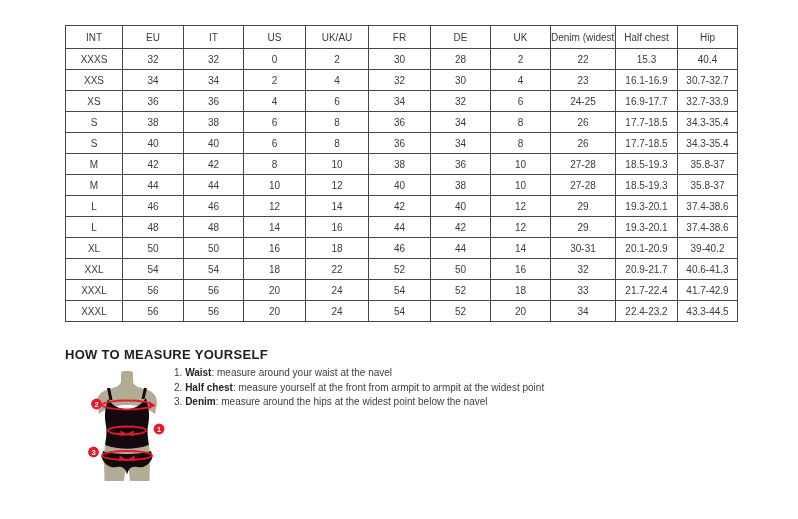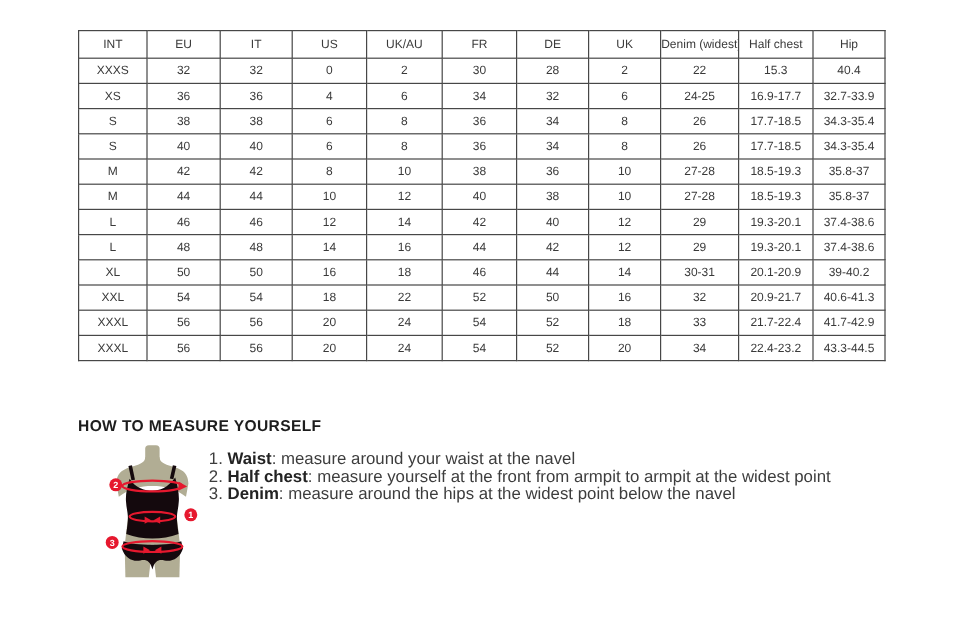--- a/index.html
+++ b/index.html
@@ -42,24 +42,24 @@
     letter-spacing: 0.3px;
     color: #1d1d1d;
   }
   .figure-wrap {
     position: absolute;
     left: 77px; top: 368px;
     width: 92px; height: 116px;
   }
   .measure-steps {
     position: absolute;
-    left: 174px; top: 378px;
+    left: 174px; top: 368px;
     list-style: none;
     margin: 0; padding: 0;
-    font-size: 14px;
+    font-size: 10px;
     color: #3d3d3d;
   }
   .measure-steps li { margin-bottom: 5.5px; line-height: 9px; }
   .measure-steps .step-label { font-weight: 700; color: #232323; }
 </style>
 </head>
 <body>
 
 <div>
 
@@ -100,20 +100,33 @@
           <td>0</td>
           <td>2</td>
           <td>30</td>
           <td>28</td>
           <td>2</td>
           <td>22</td>
           <td>15.3</td>
           <td>40.4</td>
         </tr>
         <tr>
+          <td>XXS</td>
+          <td>34</td>
+          <td>34</td>
+          <td>2</td>
+          <td>4</td>
+          <td>32</td>
+          <td>30</td>
+          <td>4</td>
+          <td>23</td>
+          <td>16.1-16.9</td>
+          <td>30.7-32.7</td>
+        </tr>
+        <tr>
           <td>XS</td>
           <td>36</td>
           <td>36</td>
           <td>4</td>
           <td>6</td>
           <td>34</td>
           <td>32</td>
           <td>6</td>
           <td>24-25</td>
           <td>16.9-17.7</td>

